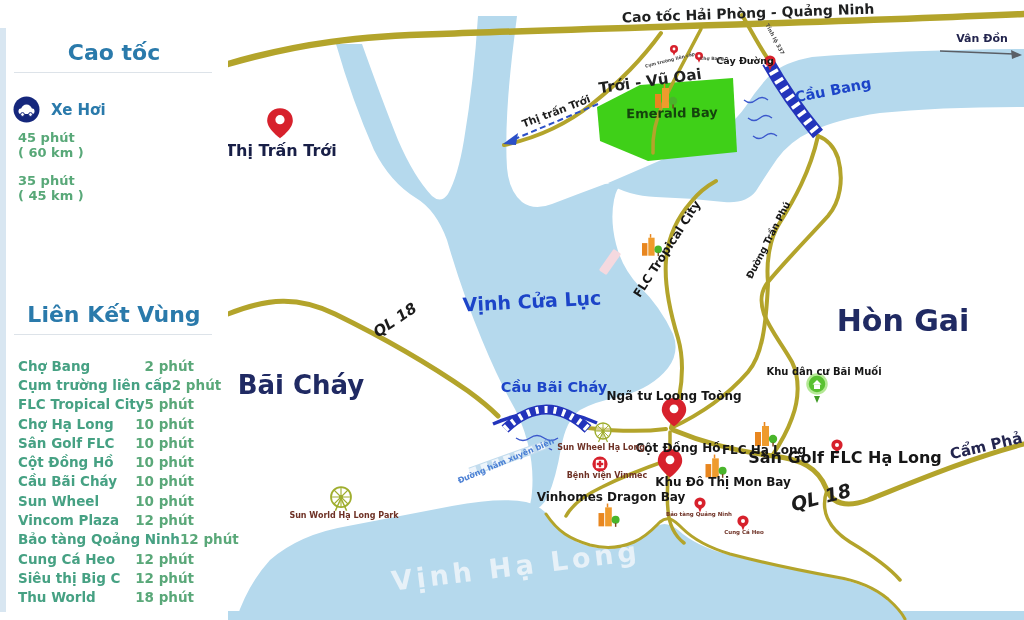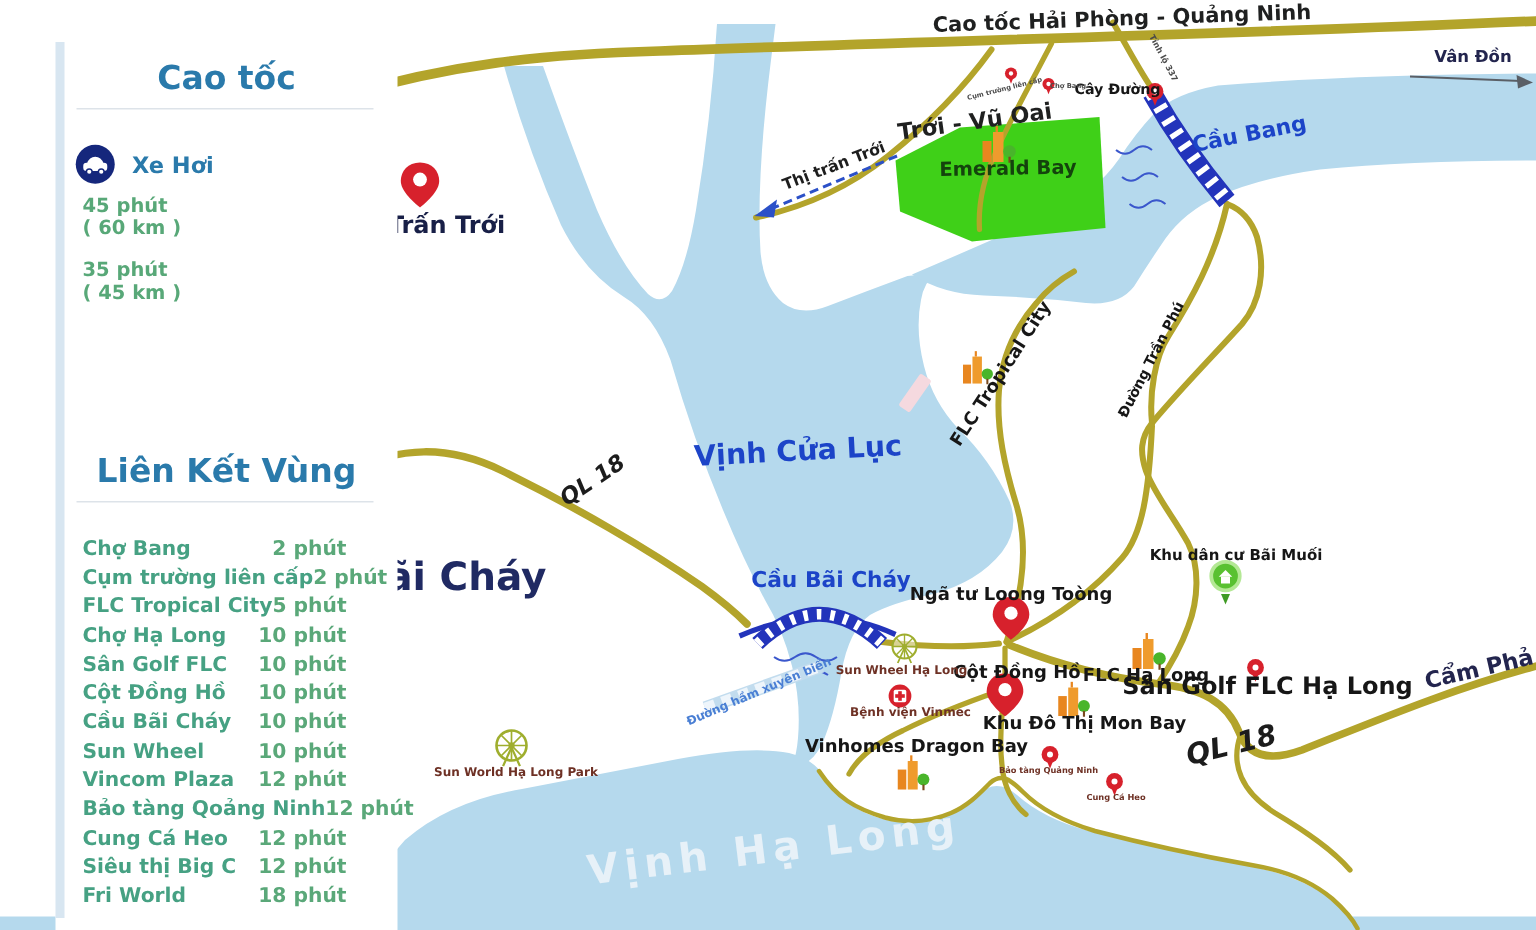--- a/index.html
+++ b/index.html
@@ -1,21 +1,21 @@
 <!DOCTYPE html>
 <html><head>
 <meta charset="utf-8">
 <style>
   html,body{margin:0;padding:0;background:#ffffff;}
   #stage{position:relative;width:1024px;height:620px;overflow:hidden;background:#ffffff;
          font-family:"DejaVu Sans","Liberation Sans",sans-serif;}
   #map-canvas{position:absolute;left:0;top:0;}
 
   
-  #sidebar{position:absolute;left:0;top:0;width:228px;height:620px;background:#ffffff;margin-left:37px;}
+  #sidebar{position:absolute;left:0;top:0;width:228px;height:620px;background:#ffffff;}
   #left-strip{position:absolute;left:0;top:28px;width:6px;height:584px;background:#d8e6f1;}
   .side-h2{margin:0;text-align:center;font-size:22px;font-weight:600;color:#2a7aab;}
   #hw-title{position:absolute;left:0;right:0;top:40px;}
   #links-title{position:absolute;left:0;right:0;top:302px;}
   .side-hr{position:absolute;left:14px;width:198px;height:0;border-top:1px solid #dde3e9;}
   #hr1{top:72px;} #hr2{top:334px;}
   #car-row{position:absolute;left:13px;top:96px;display:flex;align-items:center;gap:11px;}
   #car-label{font-size:15px;font-weight:bold;color:#2a7aab;}
   #trips{position:absolute;left:18px;top:130px;width:196px;}
   .trip{display:flex;margin-bottom:13px;}
@@ -194,20 +194,21 @@
       <div class="map-lbl l-micro" style="left: 712px; top: 58px; transform: translate(-50%, -50%) rotate(0deg);">Chợ Bang</div>
       <div class="map-lbl l-micro2" style="left: 775px; top: 39px; transform: translate(-50%, -50%) rotate(62deg);">Tỉnh lộ 337</div>
       <div class="map-lbl l-bridge" style="left: 833px; top: 90px; transform: translate(-50%, -50%) rotate(-11deg);">Cầu Bang</div>
       <div class="map-lbl l-dir" style="left: 556px; top: 111px; transform: translate(-50%, -50%) rotate(-21deg);">Thị trấn Trới</div>
       <div class="map-lbl l-city-md" style="left: 281px; top: 150px; transform: translate(-50%, -50%) rotate(0deg);">Thị Trấn Trới</div>
       <div class="map-lbl l-poi-md" style="left: 667px; top: 249px; transform: translate(-50%, -50%) rotate(-57deg);">FLC Tropical City</div>
       <div class="map-lbl l-poi-sm" style="left: 768px; top: 240px; transform: translate(-50%, -50%) rotate(-63deg);">Đường Trần Phú</div>
       <div class="map-lbl l-water-big" style="left: 532px; top: 301px; transform: translate(-50%, -50%) rotate(-3deg);">Vịnh Cửa Lục</div>
       <div class="map-lbl l-ql" style="left: 395px; top: 320px; transform: translate(-50%, -50%) rotate(-34deg);">QL 18</div>
       <div class="map-lbl l-city-lg" style="left: 301px; top: 385px; transform: translate(-50%, -50%) rotate(0deg);">Bãi Cháy</div>
+      <div class="map-lbl l-city-xl" style="left: 903px; top: 320px; transform: translate(-50%, -50%) rotate(0deg);">Hòn Gai</div>
       <div class="map-lbl l-bridge" style="left: 554px; top: 387px; transform: translate(-50%, -50%) rotate(0deg);">Cầu Bãi Cháy</div>
       <div class="map-lbl l-poi-lg" style="left: 674px; top: 396px; transform: translate(-50%, -50%) rotate(0deg);">Ngã tư Loong Toòng</div>
       <div class="map-lbl l-poi-lg" style="left: 678px; top: 448px; transform: translate(-50%, -50%) rotate(0deg);">Cột Đồng Hồ</div>
       <div class="map-lbl l-poi-lg" style="left: 764px; top: 450px; transform: translate(-50%, -50%) rotate(0deg);">FLC Hạ Long</div>
       <div class="map-lbl l-poi-md2" style="left: 845px; top: 457px; transform: translate(-50%, -50%) rotate(0deg);">Sân Golf  FLC Hạ Long</div>
       <div class="map-lbl l-poi-sm2" style="left: 824px; top: 371px; transform: translate(-50%, -50%) rotate(0deg);">Khu dân cư Bãi Muối</div>
       <div class="map-lbl l-poi-lg" style="left: 723px; top: 482px; transform: translate(-50%, -50%) rotate(0deg);">Khu Đô Thị Mon Bay</div>
       <div class="map-lbl l-poi-lg" style="left: 611px; top: 497px; transform: translate(-50%, -50%) rotate(0deg);">Vinhomes Dragon Bay</div>
       <div class="map-lbl l-leisure" style="left: 601px; top: 447px; transform: translate(-50%, -50%) rotate(0deg);">Sun Wheel Hạ Long</div>
       <div class="map-lbl l-leisure" style="left: 607px; top: 475px; transform: translate(-50%, -50%) rotate(0deg);">Bệnh viện Vinmec</div>
@@ -298,18 +299,18 @@
         </div>
         <div class="link-row">
           <span class="link-name">Cung Cá Heo</span>
           <span class="link-time">12 phút</span>
         </div>
         <div class="link-row">
           <span class="link-name">Siêu thị Big C</span>
           <span class="link-time">12 phút</span>
         </div>
         <div class="link-row">
-          <span class="link-name">Fri World</span>
+          <span class="link-name">Thu World</span>
           <span class="link-time">18 phút</span>
         </div>
       </div>
   </aside>
 </div>
 
 </body></html>

